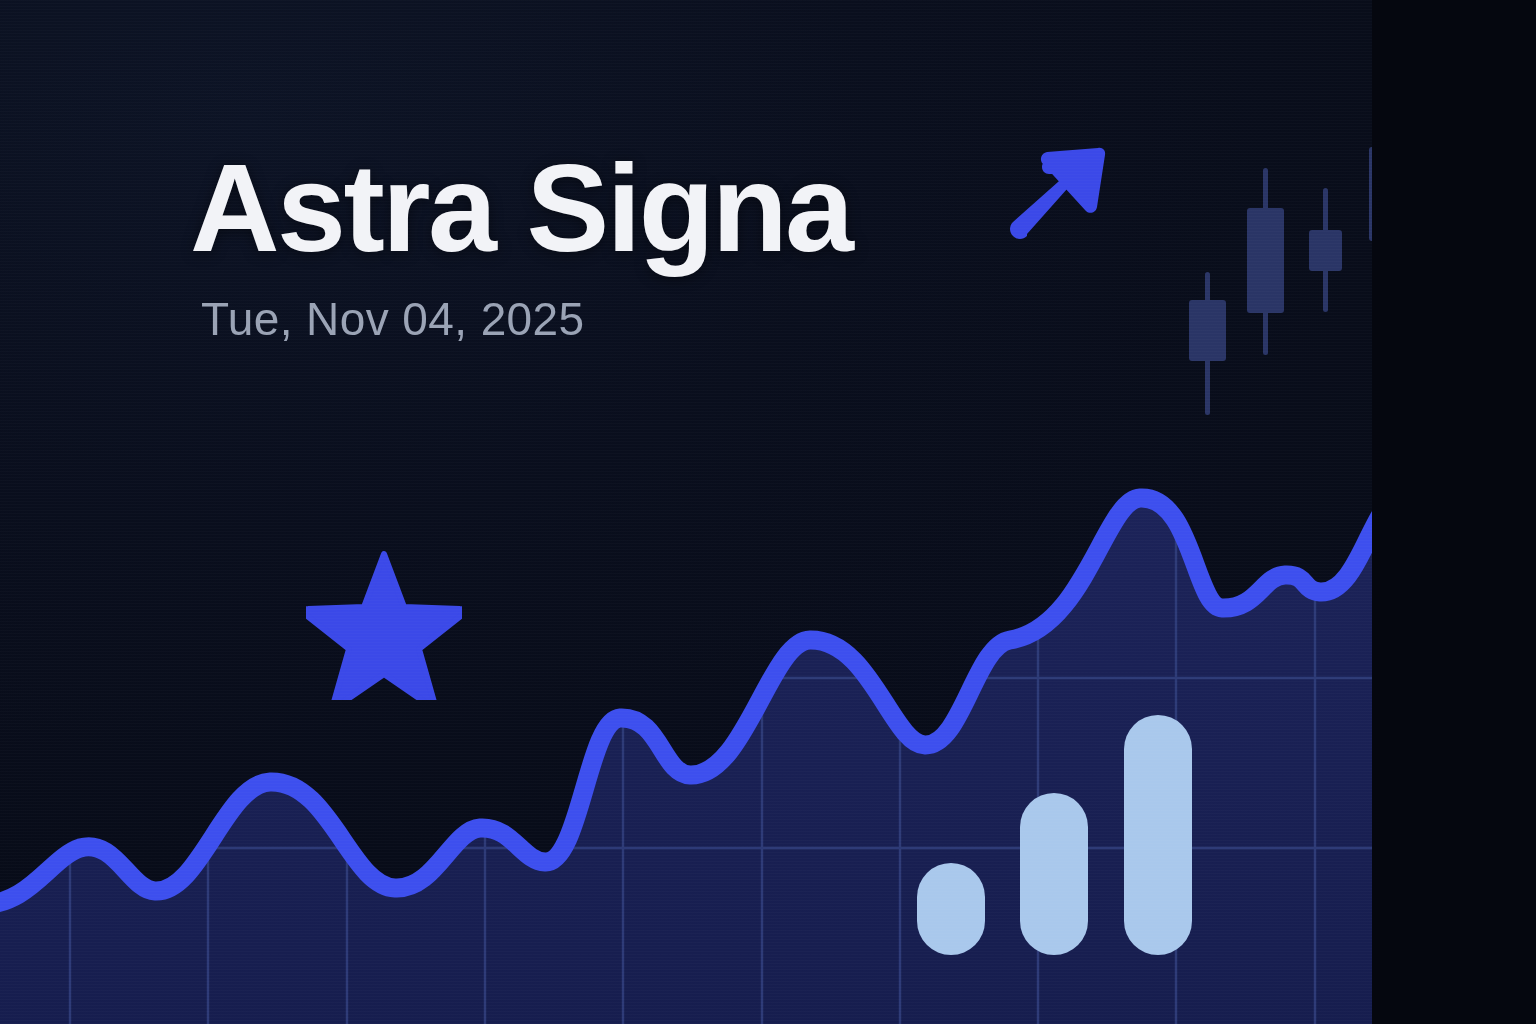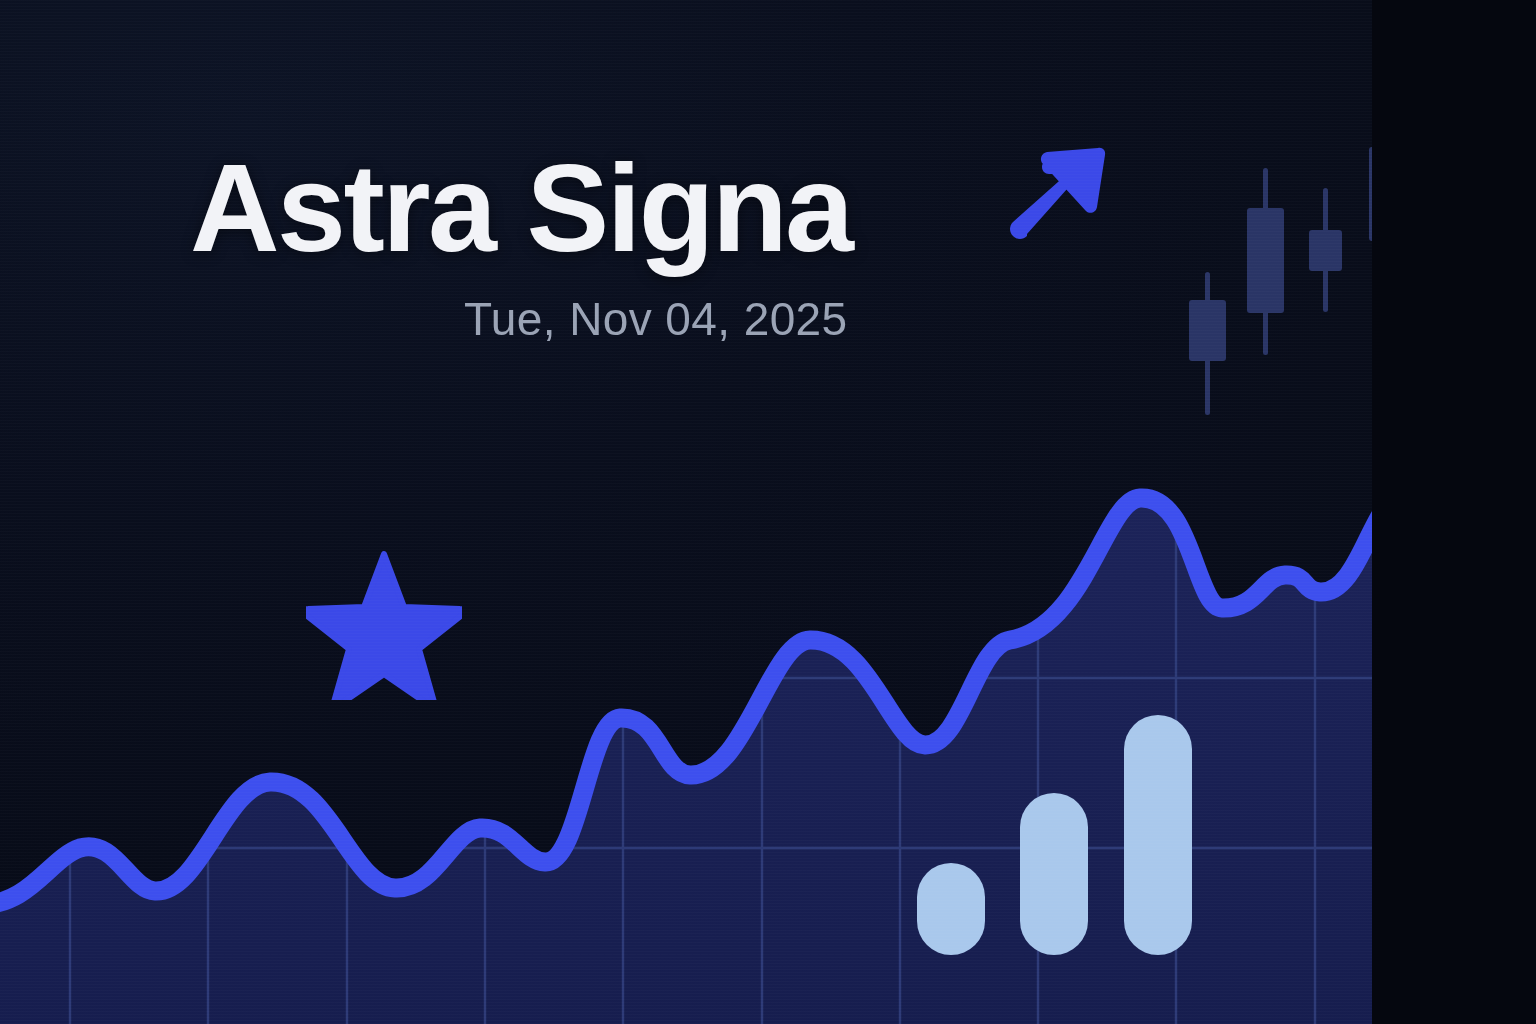--- a/index.html
+++ b/index.html
@@ -8,21 +8,20 @@
     padding: 0;
     background: #05070f;
   }
   #stage {
     position: relative;
     width: 1372px;
     height: 1024px;
     overflow: hidden;
     font-family: "Liberation Sans", sans-serif;
     background: #0c4a6e;
-    text-align: right;
   }
 
   
   .bg-base {
     position: absolute;
     inset: 0;
     background:
       radial-gradient(1400px 900px at 18% 12%, #0d1426 0%, #0a0f1e 45%, #080c18 100%);
   }
   .bg-vignette {
@@ -52,21 +51,21 @@
     margin: 0;
     font-size: 124px;
     line-height: 1.0;
     font-weight: 700;
     letter-spacing: -2.5px;
     color: #f2f3f7;
     white-space: nowrap;
     text-shadow: 0 2px 14px rgba(0,0,0,0.45);
   }
   .subtitle {
-    margin: 4px;
+    margin: 11px;
     margin-top: 26px;
     font-size: 46px;
     line-height: 1.0;
     font-weight: 400;
     letter-spacing: 0.4px;
     color: #9aa3b5;
     white-space: nowrap;
   }
 
   

